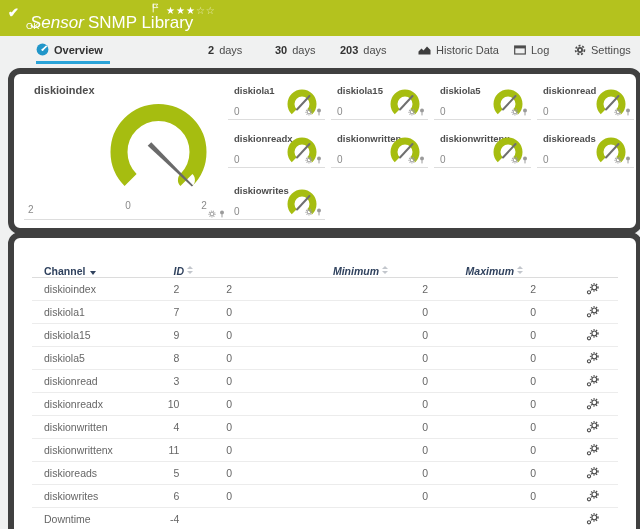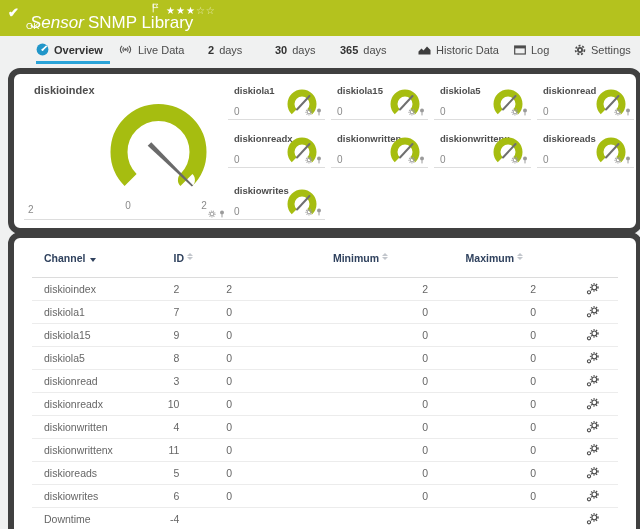--- a/index.html
+++ b/index.html
@@ -39,32 +39,32 @@
   .sg{position:absolute;width:97px;height:34px;border-bottom:1px solid #ddd;}
   .sg-label{position:absolute;left:6px;top:0;font-size:9.5px;font-weight:bold;color:#4d4d4d;}
   .sg-svg{position:absolute;right:1px;top:3px;}
   .sg-value{position:absolute;left:6px;bottom:2px;font-size:10px;color:#8a8a8a;}
   .sg-icons{position:absolute;right:2px;bottom:3px;display:flex;gap:2px;}
   .colA{left:214px}.colB{left:317px}.colC{left:420px}.colD{left:523px}
   .rowA{top:11px}.rowB{top:59px}.rowC{top:111px}
   .needle{stroke:#6f6f6f;stroke-width:2;stroke-linecap:round;}
   
   .tbl{position:absolute;left:18px;top:0;width:586px;}
-  .thead{display:flex;align-items:center;height:40px;box-sizing:border-box;
+  .thead{display:flex;align-items:flex-end;height:40px;box-sizing:border-box;
          border-bottom:1px solid #dcdcdc;font-size:10.5px;font-weight:bold;color:#30425e;}
   .trow{display:flex;align-items:center;height:22px;border-bottom:1px solid #ececec;
         font-size:10.5px;color:#666;cursor:pointer;}
   .td,.th{box-sizing:border-box;}
   .c-ch{width:92px;padding-left:12px;text-align:left;}
   .c-id{width:69px;text-align:right;}
   .c-last{width:58px;text-align:right;}
   .c-min{width:163px;text-align:right;margin-left:48px;}
   .c-max{width:119px;text-align:right;}
   .c-gear{width:85px;padding-left:50px;display:flex;align-items:center;}
-  .th.c-id,.th.c-min,.th.c-max{display:flex;justify-content:flex-end;align-items:flex-start;}
+  .th.c-id,.th.c-min,.th.c-max{display:flex;justify-content:flex-end;align-items:flex-start;font-style:italic;}
   .th.c-last{display:flex;flex-direction:column;align-items:flex-end;line-height:12px;}
   .th.c-min{padding-right:16px;}
   .lastline{display:flex;align-items:center;}
   .caret{width:0;height:0;border-left:3.5px solid transparent;border-right:3.5px solid transparent;
          border-top:4.5px solid #30425e;display:inline-block;margin-left:5px;margin-top:3px;}
   .sort{display:inline-flex;flex-direction:column;margin-left:3px;margin-top:1px;}
   .sort b{width:0;height:0;border-left:3px solid transparent;border-right:3px solid transparent;display:block;}
   .sort .up{border-bottom:3.5px solid #c2c6cc;margin-bottom:1.5px;}
   .sort .dn{border-top:3.5px solid #c2c6cc;}
 </style>
@@ -104,42 +104,30 @@
 
   <div class="tabbar">
     <div class="tab sel" style="left:36px">
       <svg width="13" height="13" viewBox="0 0 13 13">
         <circle cx="6.5" cy="6.5" r="5.9" fill="#2196c9"></circle>
         <path d="M6.5,6.8 L10.2,3.4" stroke="#fff" stroke-width="1.6" stroke-linecap="round"></path>
         <circle cx="6.5" cy="6.8" r="1.1" fill="#fff"></circle>
       </svg>
       <span>Overview</span>
     </div>
-    <div class="tab" style="left:118px">
-      <svg width="15" height="11" viewBox="0 0 15 11">
-        <g fill="none" stroke="#555" stroke-width="1.1">
-          <path d="M5.8,3.4 A2.9,2.9 0 0 0 5.8,7.6"></path>
-          <path d="M4.1,1.8 A4.8,4.8 0 0 0 4.1,9.2"></path>
-          <path d="M9.2,3.4 A2.9,2.9 0 0 1 9.2,7.6"></path>
-          <path d="M10.9,1.8 A4.8,4.8 0 0 1 10.9,9.2"></path>
-        </g>
-        <circle cx="7.5" cy="5.5" r="1.3" fill="#555"></circle>
-      </svg>
-      <span>Live Data</span>
-    </div>
     <div class="tab" style="left:208px">
       <span class="tnum">2</span>
       <span>days</span>
     </div>
     <div class="tab" style="left:275px">
       <span class="tnum">30</span>
       <span>days</span>
     </div>
     <div class="tab" style="left:340px">
-      <span class="tnum">365</span>
+      <span class="tnum">203</span>
       <span>days</span>
     </div>
     <div class="tab" style="left:418px">
       <svg width="13" height="10" viewBox="0 0 13 10">
         <path d="M0.5,9.5 v-3 l3,-3 2,2 3.5,-4 3.5,3.5 v4.5 z" fill="#3d3d3d"></path>
       </svg>
       <span>Historic Data</span>
     </div>
     <div class="tab" style="left:514px">
       <svg width="12" height="10" viewBox="0 0 12 10">

